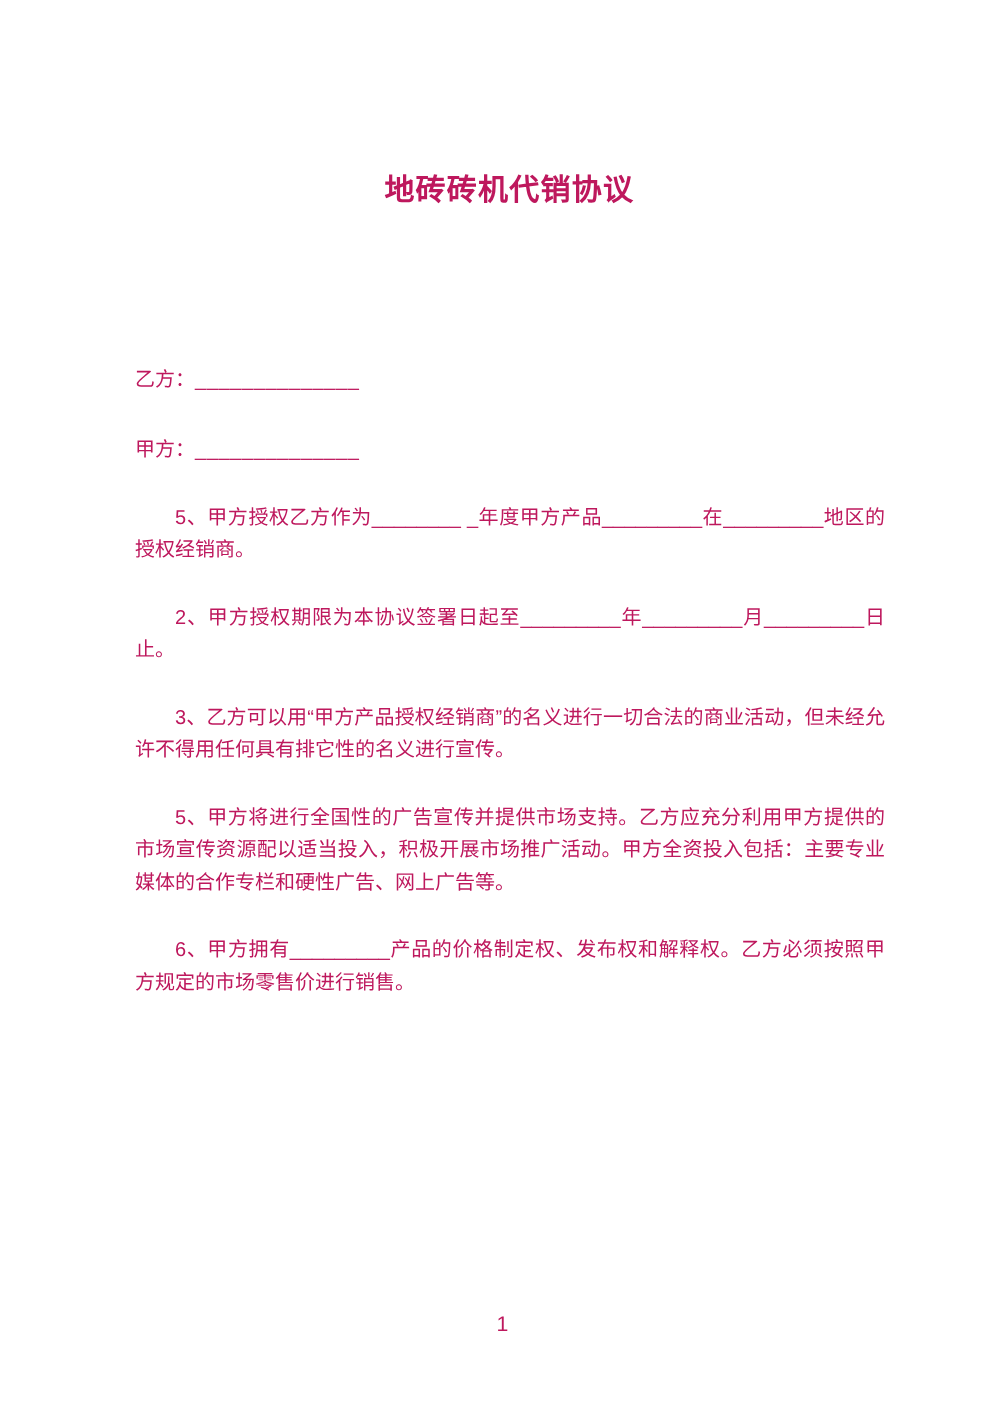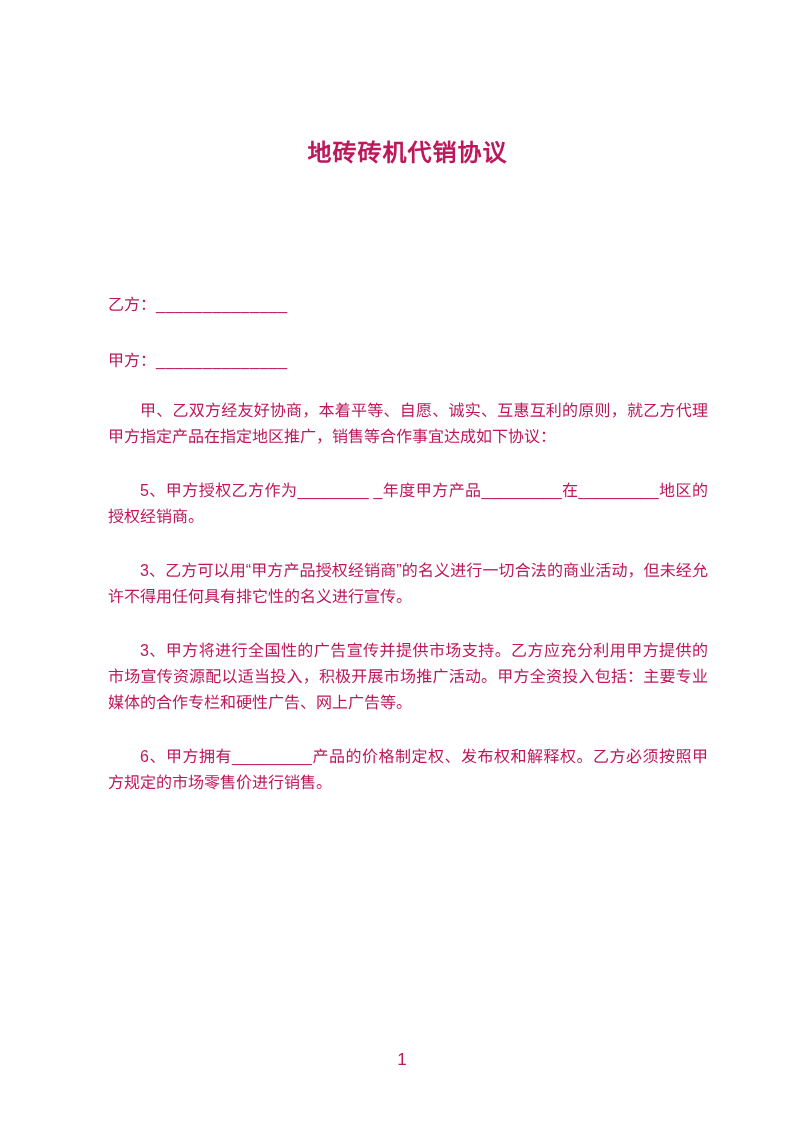--- a/index.html
+++ b/index.html
@@ -73,22 +73,22 @@
 <div class="page">
 
   <h1 class="doc-title">地砖砖机代销协议</h1>
 
   <div class="parties">
     <p class="party-line"><span>乙方：</span><span class="party-blank">______________</span></p>
     <p class="party-line"><span>甲方：</span><span class="party-blank">______________</span></p>
   </div>
 
   <div class="body-text">
-    <p class="para intro">甲、乙双方经友好协商，本着平等、自愿、诚实、互惠互利的原则，就乙方代理甲方指定产品在指定地区推广，销售等合作事宜达成如下协议：</p>
     <p class="para">5、甲方授权乙方作为________ _年度甲方产品_________在_________地区的授权经销商。</p>
+    <p class="para">2、甲方授权期限为本协议签署日起至_________年_________月_________日止。</p>
     <p class="para">3、乙方可以用“甲方产品授权经销商”的名义进行一切合法的商业活动，但未经允许不得用任何具有排它性的名义进行宣传。</p>
-    <p class="para">3、甲方将进行全国性的广告宣传并提供市场支持。乙方应充分利用甲方提供的市场宣传资源配以适当投入，积极开展市场推广活动。甲方全资投入包括：主要专业媒体的合作专栏和硬性广告、网上广告等。</p>
+    <p class="para">5、甲方将进行全国性的广告宣传并提供市场支持。乙方应充分利用甲方提供的市场宣传资源配以适当投入，积极开展市场推广活动。甲方全资投入包括：主要专业媒体的合作专栏和硬性广告、网上广告等。</p>
     <p class="para">6、甲方拥有_________产品的价格制定权、发布权和解释权。乙方必须按照甲方规定的市场零售价进行销售。</p>
   </div>
 
   <p class="page-number">1</p>
 
 </div>
 
 </body></html>

